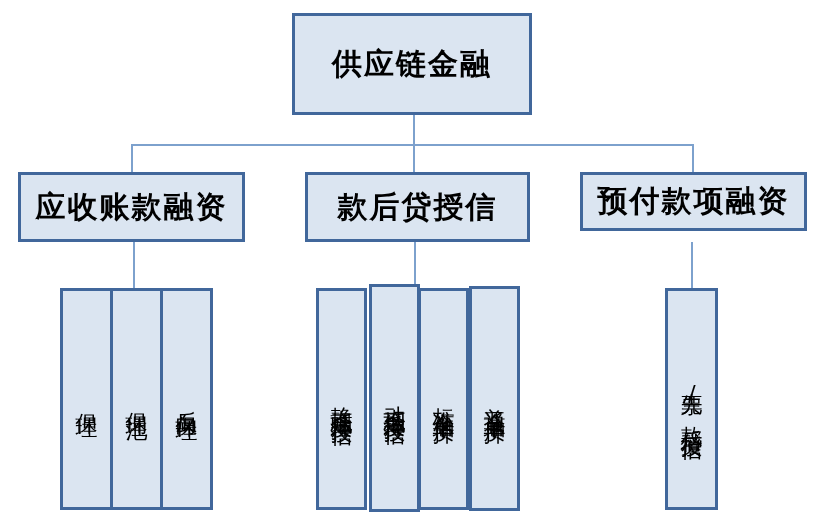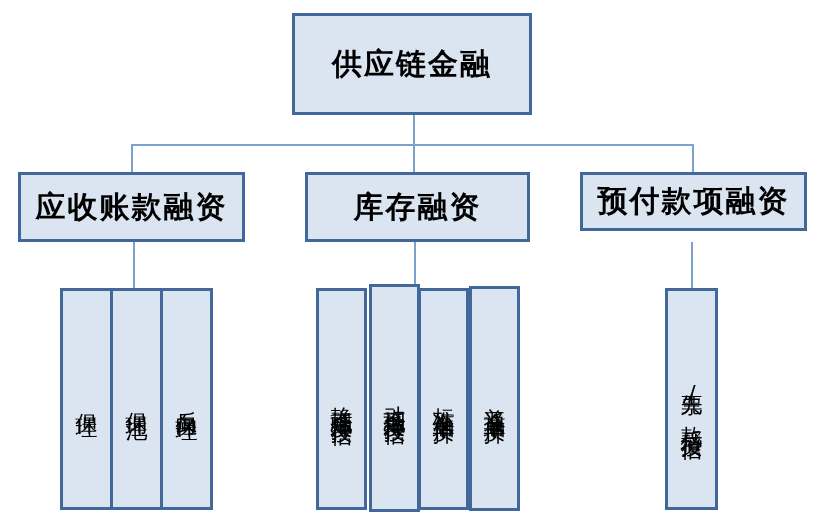--- a/index.html
+++ b/index.html
@@ -67,21 +67,21 @@
   <div class="line" style="left:691px; top:242px; width:2px; height:46px;"></div>
 
   <div class="box hbox" style="left:292px; top:13px; width:240px; height:102px;">
     <span>供应链金融</span>
   </div>
 
   <div class="box hbox" style="left:18px; top:172px; width:227px; height:70px;">
     <span>应收账款融资</span>
   </div>
   <div class="box hbox" style="left:305px; top:172px; width:225px; height:70px;">
-    <span>库存融资</span>
+    <span>款后贷授信</span>
   </div>
   <div class="box hbox" style="left:580px; top:172px; width:227px; height:59px;">
     <span>预付款项融资</span>
   </div>
 
   <div class="box vbox" style="left:60px; top:288px; width:53px; height:222px;">
     <span>保理</span>
   </div>
   <div class="box vbox" style="left:110px; top:288px; width:53px; height:222px;">
     <span>保理池</span>

